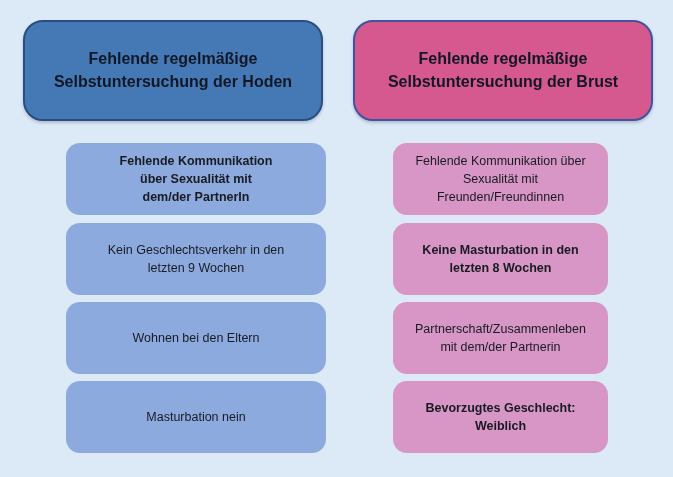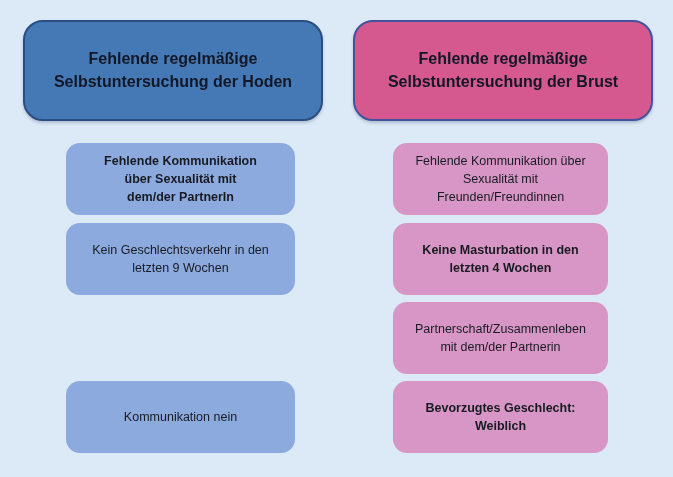--- a/index.html
+++ b/index.html
@@ -45,21 +45,21 @@
   .item-box {
     height: 72px;
     border-radius: 14px;
     font-size: 12.5px;
     line-height: 1.45;
     color: var(--item-text, #191b22);
     padding: 6px 10px;
   }
   .item-left {
     left: 66px;
-    width: 229px;
+    width: 260px;
     background: var(--left-item-fill, #8caade);
   }
   .item-right {
     left: 393px;
     width: 215px;
     background: var(--right-item-fill, #d796c5);
   }
   .row-0 { top: 143px; }
   .row-1 { top: 223px; }
   .row-2 { top: 302px; }
@@ -73,32 +73,33 @@
   <div class="box header-box header-left">Fehlende regelmäßige
 Selbstuntersuchung der Hoden</div>
 
   <div class="box item-box item-left row-0" style="font-weight: 700;">Fehlende Kommunikation
 über Sexualität mit
 dem/der PartnerIn</div>
 
   <div class="box item-box item-left row-1" style="font-weight: 400;">Kein Geschlechtsverkehr in den
 letzten 9 Wochen</div>
 
+  <div class="box item-box item-left row-2" style="font-weight: 400;">Wohnen bei den Eltern</div>
 
-  <div class="box item-box item-left row-3" style="font-weight: 400;">Kommunikation nein</div>
+  <div class="box item-box item-left row-3" style="font-weight: 400;">Masturbation nein</div>
 
   <div class="box header-box header-right">Fehlende regelmäßige
 Selbstuntersuchung der Brust</div>
 
   <div class="box item-box item-right row-0" style="font-weight: 400; text-align: center;">Fehlende Kommunikation über
 Sexualität mit
 Freunden/Freundinnen</div>
 
   <div class="box item-box item-right row-1" style="font-weight: 700;">Keine Masturbation in den
-letzten 4 Wochen</div>
+letzten 8 Wochen</div>
 
   <div class="box item-box item-right row-3" style="font-weight: 700;">Bevorzugtes Geschlecht:
 Weiblich</div>
 
   <div class="box item-box item-right row-2" style="font-weight: 400;">Partnerschaft/Zusammenleben
 mit dem/der Partnerin</div>
 
 </div>
 
 </body></html>

